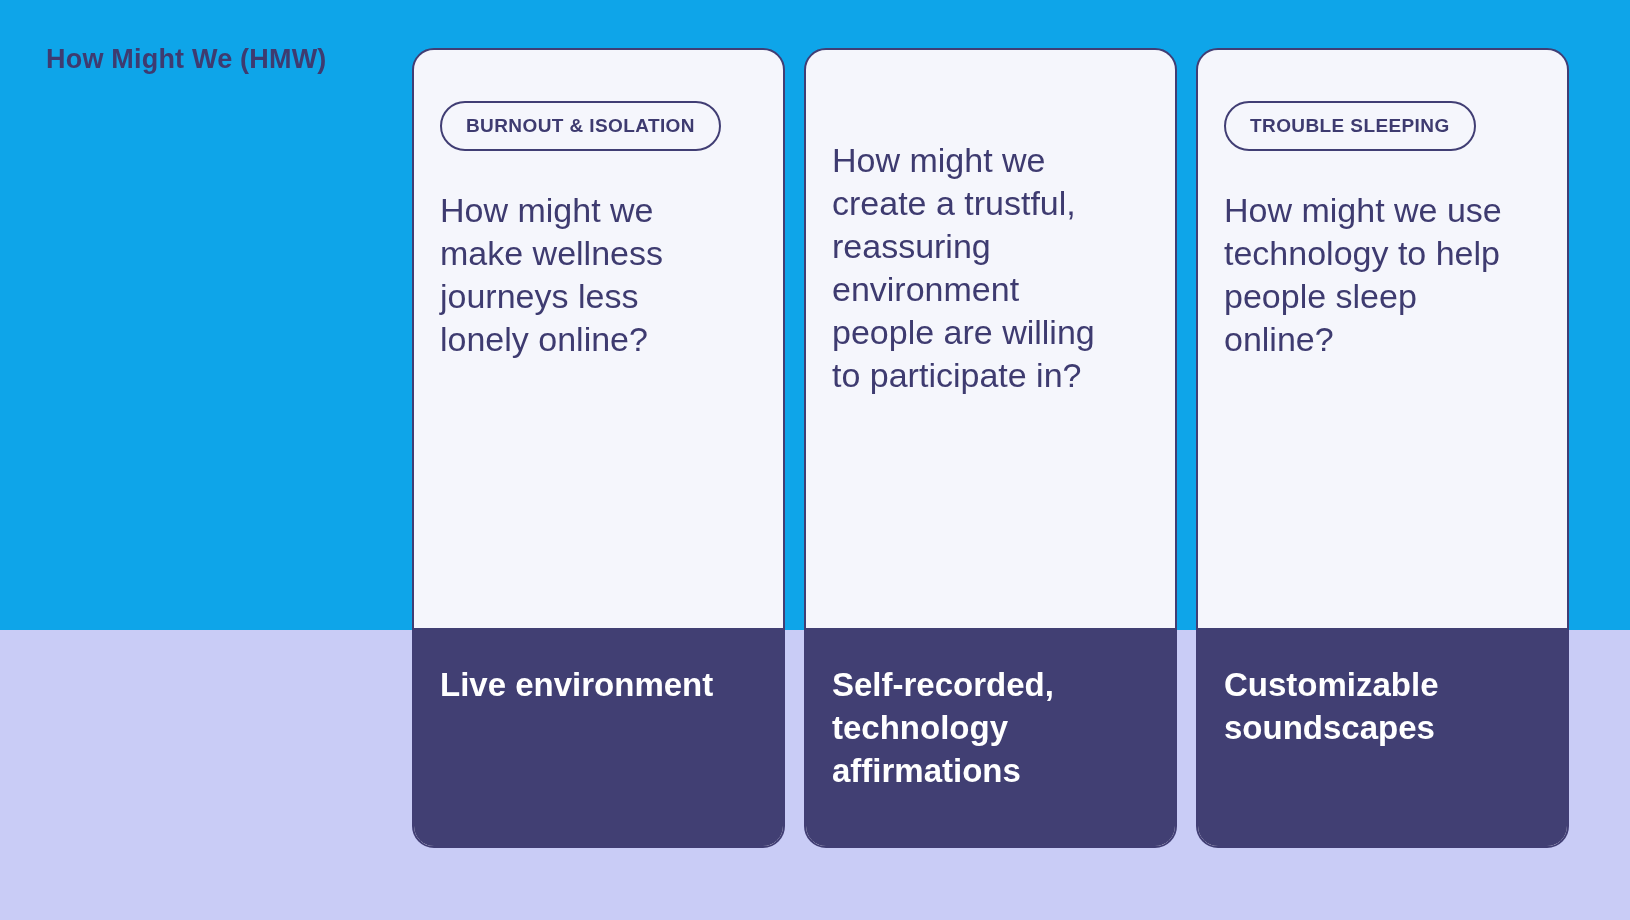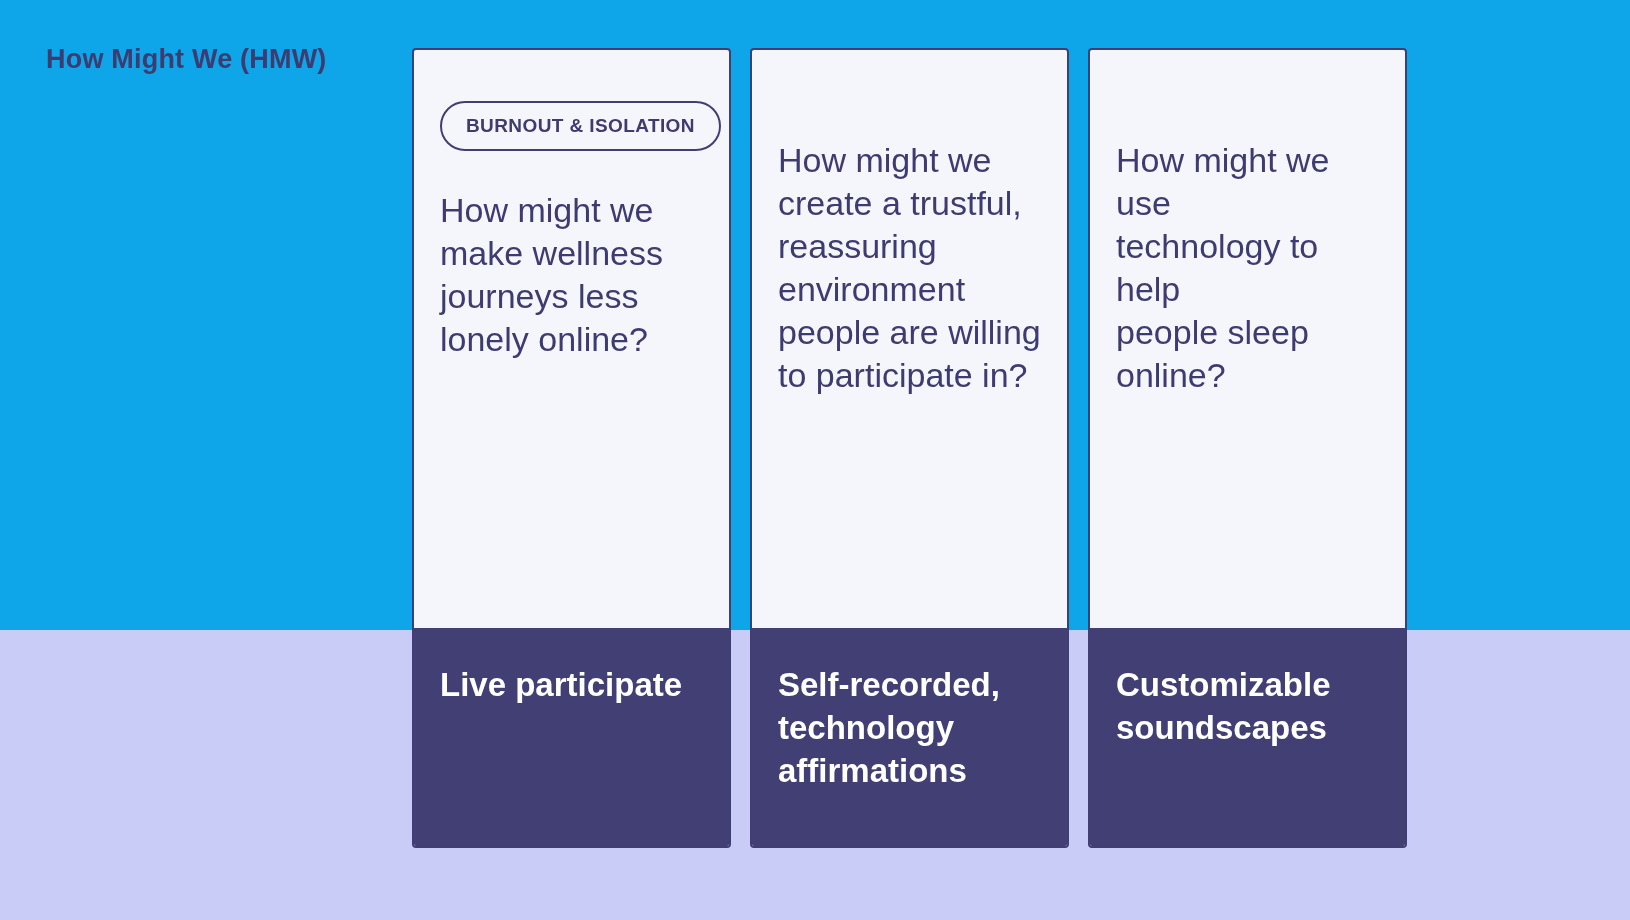--- a/index.html
+++ b/index.html
@@ -40,24 +40,24 @@
 
   .cards {
     position: absolute;
     left: 412px;
     top: 48px;
     display: flex;
     gap: 19px;
   }
   .card {
     box-sizing: border-box;
-    width: 319px;
+    width: 373px;
     height: 800px;
     border: 2px solid #413e74;
-    border-radius: 4px;
+    border-radius: 22px;
     background: #f5f6fc;
     overflow: hidden;
     display: flex;
     flex-direction: column;
   }
   .card-top {
     flex: 1 1 auto;
     padding: 51px 26px 0 26px;
   }
   .badge {
@@ -110,21 +110,21 @@
 
     <div class="card">
       <div class="card-top">
         <span class="badge">BURNOUT &amp; ISOLATION</span>
         <div class="question">How might we
 make wellness
 journeys less
 lonely online?</div>
       </div>
       <div class="card-bottom">
-        <div class="mvp-text">Live participate</div>
+        <div class="mvp-text">Live environment</div>
       </div>
     </div>
 
     <div class="card">
       <div class="card-top">
         <div class="question">How might we
 create a trustful,
 reassuring
 environment
 people are willing
@@ -132,20 +132,21 @@
       </div>
       <div class="card-bottom">
         <div class="mvp-text">Self-recorded,
 technology
 affirmations</div>
       </div>
     </div>
 
     <div class="card">
       <div class="card-top">
+        <span class="badge">TROUBLE SLEEPING</span>
         <div class="question">How might we use
 technology to help
 people sleep
 online?</div>
       </div>
       <div class="card-bottom">
         <div class="mvp-text">Customizable
 soundscapes</div>
       </div>
     </div>

